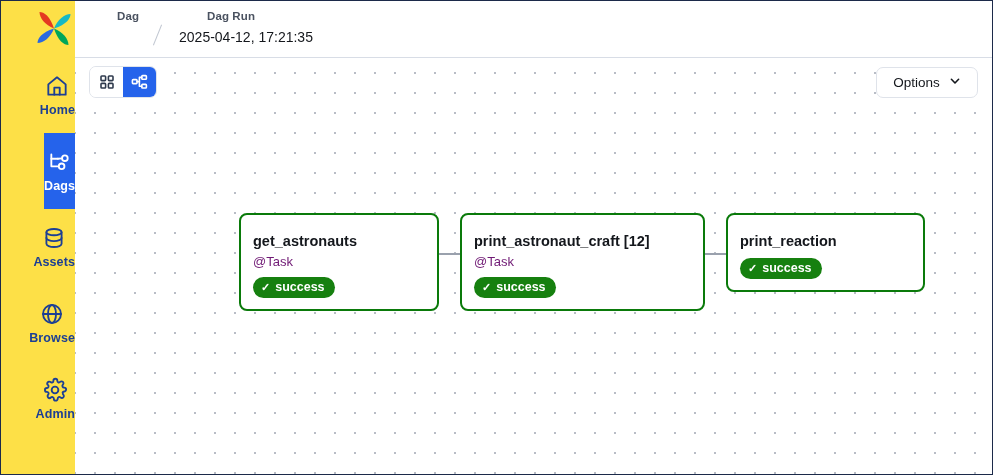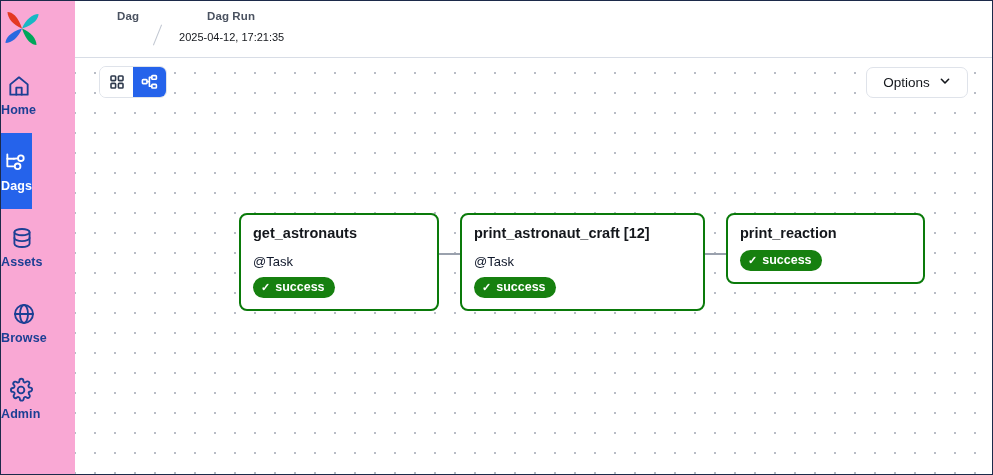--- a/index.html
+++ b/index.html
@@ -16,24 +16,24 @@
     background: #ffffff;
     display: flex;
     overflow: hidden;
   }
 
   
   .sidebar {
     width: 74px;
     min-width: 74px;
     height: 100%;
-    background: #f9a8d4;
+    background: #fde047;
     display: flex;
     flex-direction: column;
-    align-items: flex-start;
+    align-items: flex-end;
   }
   .logo-wrap {
     height: 56px;
     display: flex;
     align-items: center;
     justify-content: center;
   }
   .nav-item {
     height: 76px;
     display: flex;
@@ -118,35 +118,35 @@
   }
   .slash::before {
     content: "";
     position: absolute;
     left: 18px; top: 14px;
     width: 1px; height: 22px;
     background: #c2c8d2;
     transform: rotate(22deg);
   }
   .run-ts {
-    font-size: 11px;
+    font-size: 14px;
     color: #14171c;
     white-space: nowrap;
     line-height: 22px;
   }
 
   
   .toolbar {
     position: absolute;
     top: 57px; left: 0; right: 0;
     height: 48px;
     display: flex;
     align-items: center;
     justify-content: space-between;
-    padding: 0 24px;
+    padding: 0 14px;
     z-index: 4;
     pointer-events: none;
   }
   .toolbar > * { pointer-events: auto; }
   .seg-group {
     display: flex;
     border-radius: 7px;
     overflow: hidden;
     border: 1px solid #dfe3ea;
     background: #fff;
@@ -191,39 +191,38 @@
     background-position: 10px 5px;
     overflow: hidden;
   }
 
   
   .node {
     position: absolute;
     background: #ffffff;
     border: 2px solid #0a7a0a;
     border-radius: 8px;
-    padding: 10px 12px 11px 12px;
+    padding: 18px 12px 11px 12px;
     display: flex;
     flex-direction: column;
     gap: 5px;
     cursor: pointer;
     z-index: 3;
   }
   .node-title {
     font-size: 14.5px;
     font-weight: 700;
     color: #14171c;
     white-space: nowrap;
     line-height: 1.15;
   }
   .node-sub {
     font-size: 13px;
-    color: #0f172a;
+    color: #701a75;
     line-height: 1.1;
-    margin-top: 8px;
   }
   .badge {
     margin-top: 3px;
     align-self: flex-start;
     height: 21px;
     padding: 0 10px 0 8px;
     border-radius: 11px;
     background: #16800f;
     color: #ffffff;
     font-size: 12.5px;

